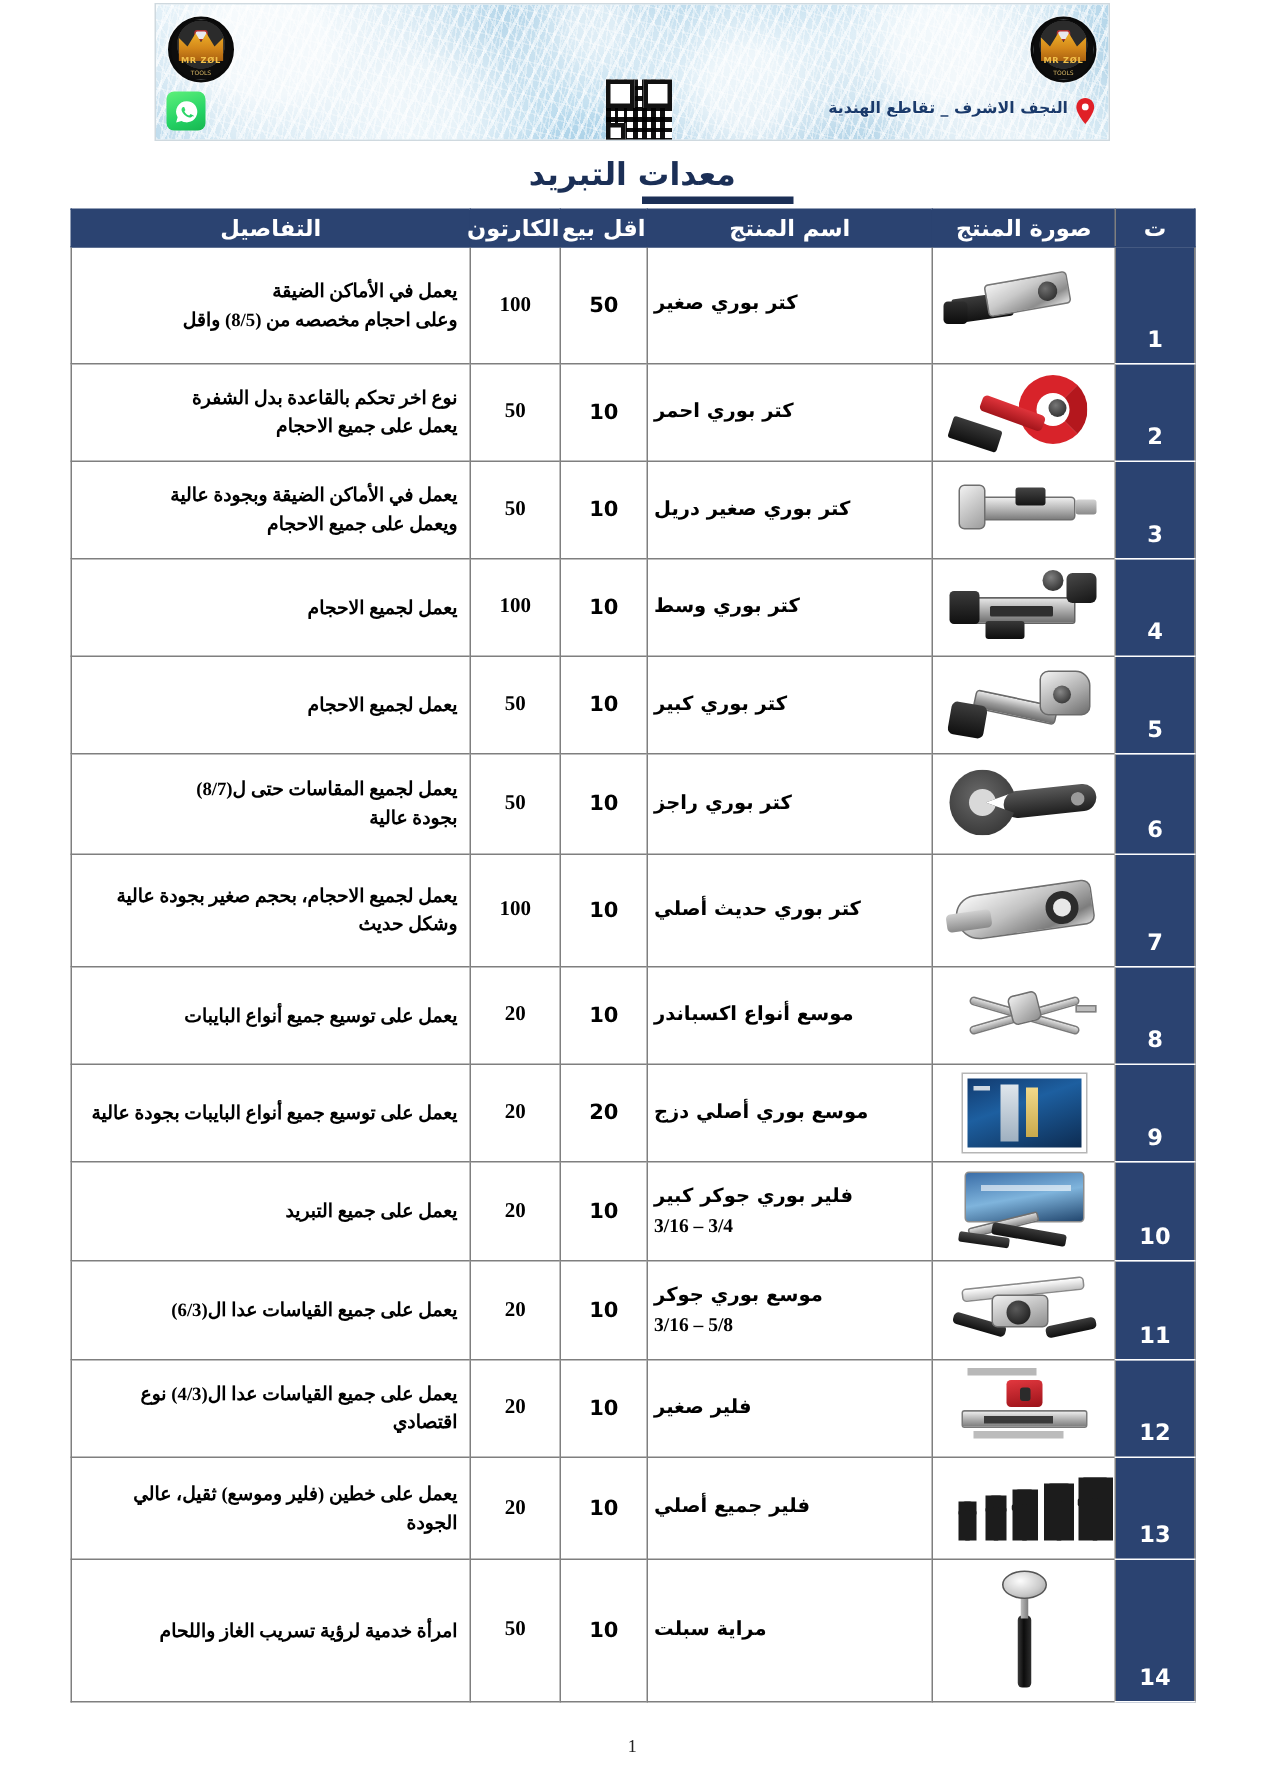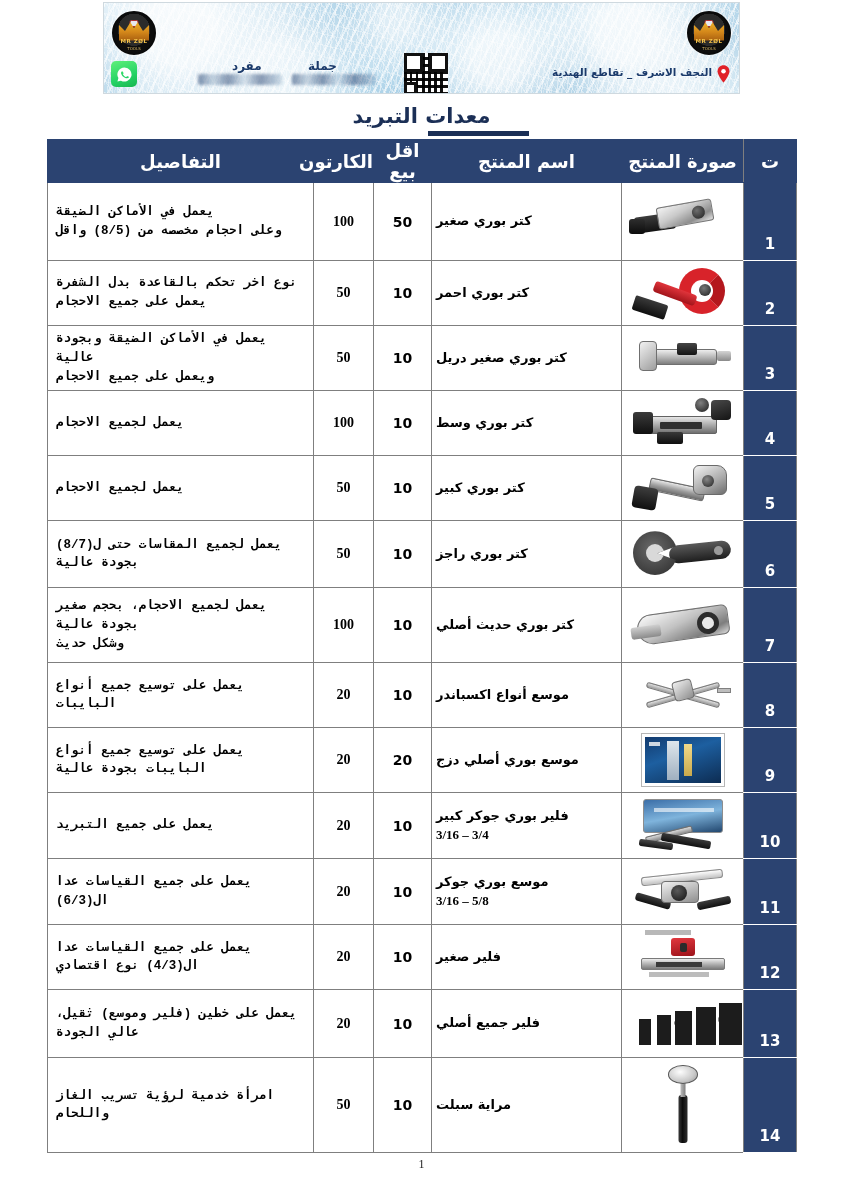--- a/index.html
+++ b/index.html
@@ -210,21 +210,21 @@
   .tbl th, .tbl td {
     border: 1px solid #7f7f7f;
     padding: 0;
     vertical-align: middle;
   }
   .tbl thead th {
     background: #2b4371;
     color: #ffffff;
     height: 25px;
     font-family: "DejaVu Sans", sans-serif;
-    font-size: 18px;
+    font-size: 15px;
     font-weight: bold;
     border-color: #2b4371;
     text-align: center;
     letter-spacing: .2px;
   }
   .tbl thead th.h-idx { border-left-color:#7f7f7f; }
 
   col.c-idx   { width: 53px; }
   col.c-img   { width: 122px; }
   col.c-name  { width: 190px; }
@@ -267,25 +267,25 @@
     font-family: "DejaVu Sans", sans-serif;
     font-size: 14px; font-weight: bold;
     text-align: center; color: #000;
   }
   td.carton {
     font-family: "Liberation Serif", serif;
     font-size: 14px; font-weight: bold;
     text-align: center; color: #000;
   }
   td.det {
-    font-family: Liberation Mono, monospace;
+    font-family: Liberation Serif, serif;
     font-size: 12.5px;
     font-weight: bold;
     color: #000;
-    text-align: left;
+    text-align: right;
     line-height: 1.5;
     padding: 4px 8px;
   }
 
   
   .thumb { position: relative; width: 112px; height: 58px; margin: 0 auto; }
   .thumb.tall { height: 88px; }
 
   
   .p1-body { position:absolute; left:30px; top:10px; width:56px; height:22px;
@@ -456,26 +456,20 @@
   <div class="qr">
       <i></i>
     </div>
 
   <div class="wa-icon">
     <svg viewBox="0 0 24 24" aria-hidden="true">
       <path fill="#ffffff" d="M12 2a10 10 0 0 0-8.6 15.1L2 22l5-1.3A10 10 0 1 0 12 2zm5.3 14.1c-.2.6-1.2 1.2-1.7 1.2-.5.1-1 .1-1.6-.1-.4-.1-.9-.3-1.5-.6-2.6-1.1-4.3-3.8-4.4-4-.1-.2-1-1.4-1-2.6s.6-1.8.9-2.1c.2-.2.5-.3.7-.3h.5c.2 0 .4 0 .6.5l.8 2c.1.2.1.3 0 .5l-.3.5-.3.3c-.1.1-.3.3-.1.6.2.3.8 1.3 1.7 2.1 1.1 1 2.1 1.3 2.4 1.4.3.1.4.1.6-.1l.8-1c.2-.2.4-.2.6-.1l2 .9c.2.1.4.2.4.3.1.2.1.6-.1 1.1z"></path>
     </svg>
   </div>
 
-  <div class="contact-line">
-    <span class="contact-label retail">مفرد</span>
-    <span class="contact-label whole">جملة</span>
-    <span class="phone-blur retail"></span>
-    <span class="phone-blur whole"></span>
-  </div>
 
   <div class="loc-pin">
     <svg viewBox="0 0 24 32" aria-hidden="true">
       <path fill="#e02027" d="M12 0C5.9 0 1 4.9 1 11c0 8 11 21 11 21s11-13 11-21c0-6.1-4.9-11-11-11z"></path>
       <circle cx="12" cy="11" r="4.2" fill="#ffffff"></circle>
     </svg>
   </div>
   <div class="loc-text">النجف الاشرف _ تقاطع الهندية</div>
 </div>
 

